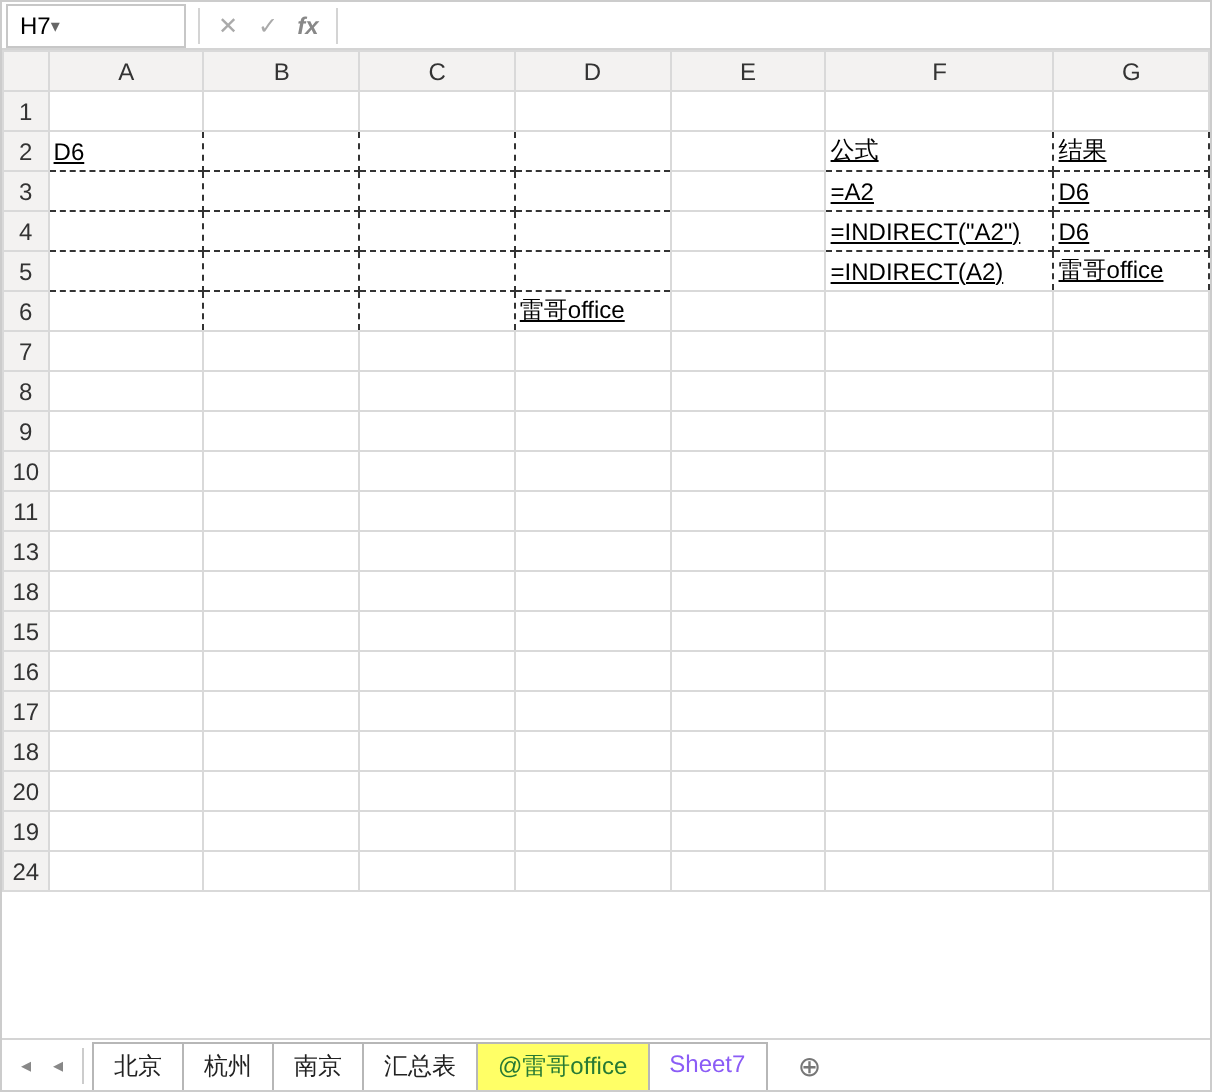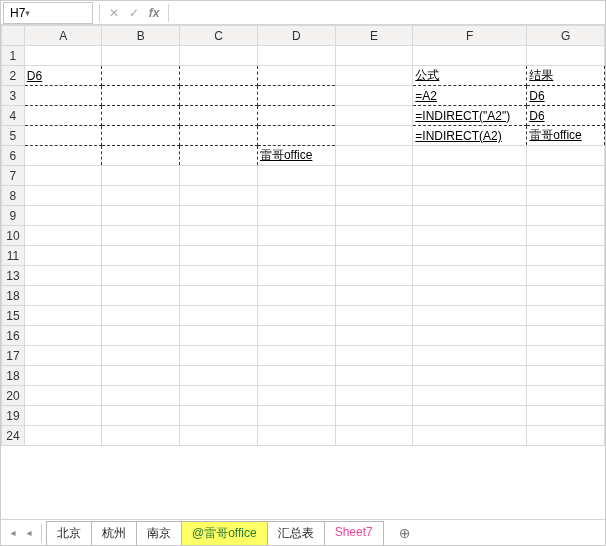--- a/index.html
+++ b/index.html
@@ -63,21 +63,21 @@
     border:1px solid #b7b7b7;
     border-bottom:none;
     background:#fff;
     color:#222;
     font-size:12px;
     margin-right:-1px;
     position:relative;
     bottom:-1px;
   }
   .sheet-tab.active { background: #ffff66; color:#267a34; border-bottom:1px solid #ffff66; }
-  .sheet-tab.sheet7 { color:#ec4899; }
+  .sheet-tab.sheet7 { color:#8b5cf6; }
   .add-sheet { width:24px; text-align:center; color:#777; font-size:14px; margin-left:10px; border:1px solid transparent; border-radius:50%; }
 </style>
 </head>
 <body>
 
 <div class="formula-bar">
   <div class="name-box">
     <span>H7</span>
     <span class="dd">▾</span>
   </div>
@@ -309,18 +309,18 @@
 </div>
 
 <div class="sheet-tabs">
   <div class="nav-btn">◂</div>
   <div class="nav-btn">◂</div>
   <div class="tabs-sep"></div>
   <div id="tabs-host" style="display:flex;">
       <div class="sheet-tab">北京</div>
       <div class="sheet-tab">杭州</div>
       <div class="sheet-tab">南京</div>
+      <div class="sheet-tab">汇总表</div>
       <div class="sheet-tab active">@雷哥office</div>
-      <div class="sheet-tab">汇总表</div>
       <div class="sheet-tab sheet7">Sheet7</div>
     </div>
   <div class="add-sheet">⊕</div>
 </div>
 
 </body></html>

